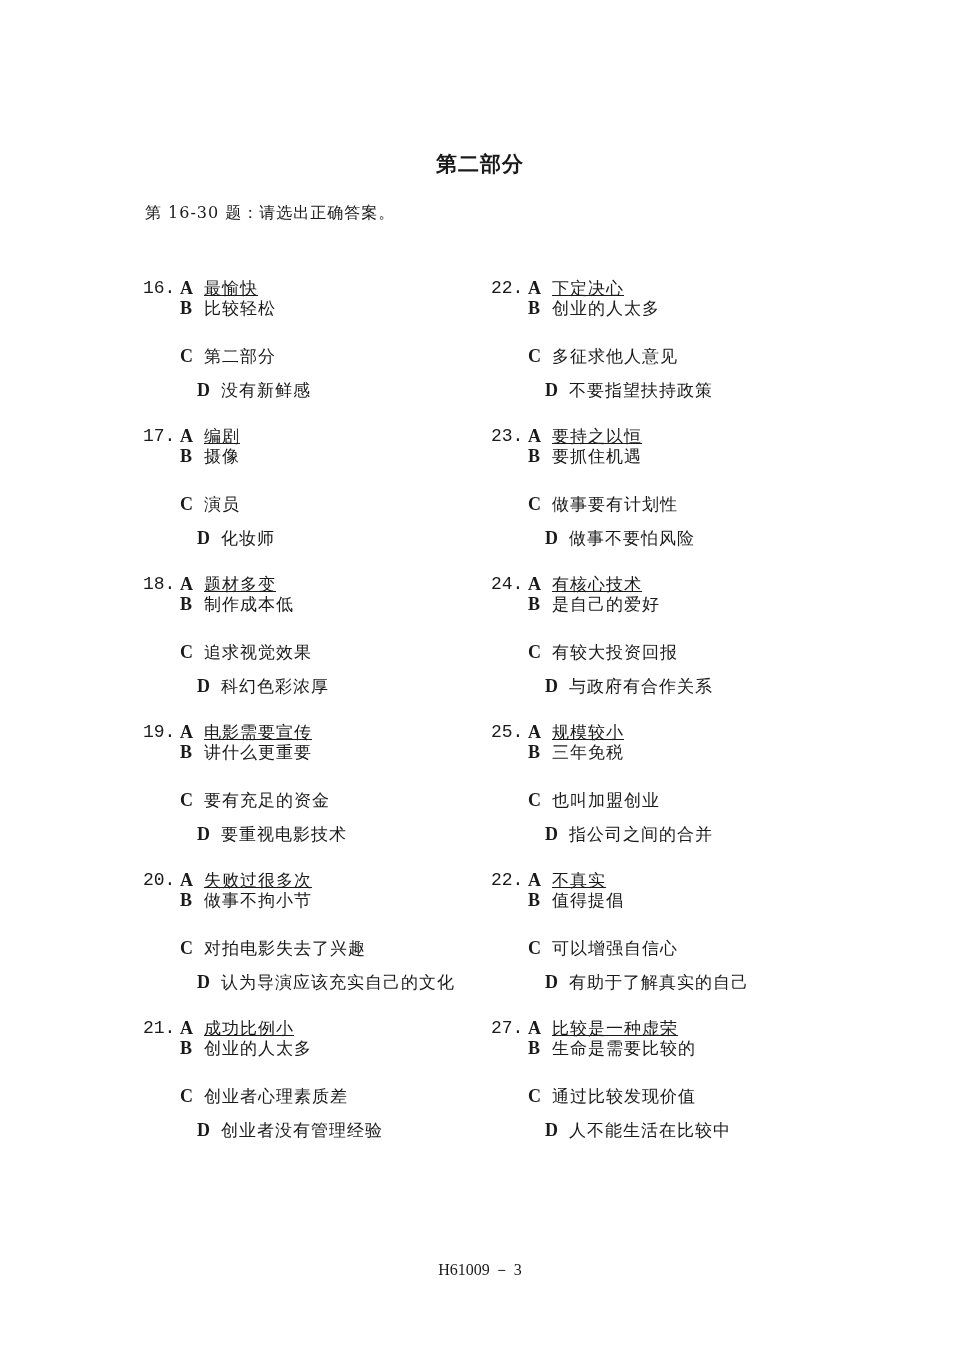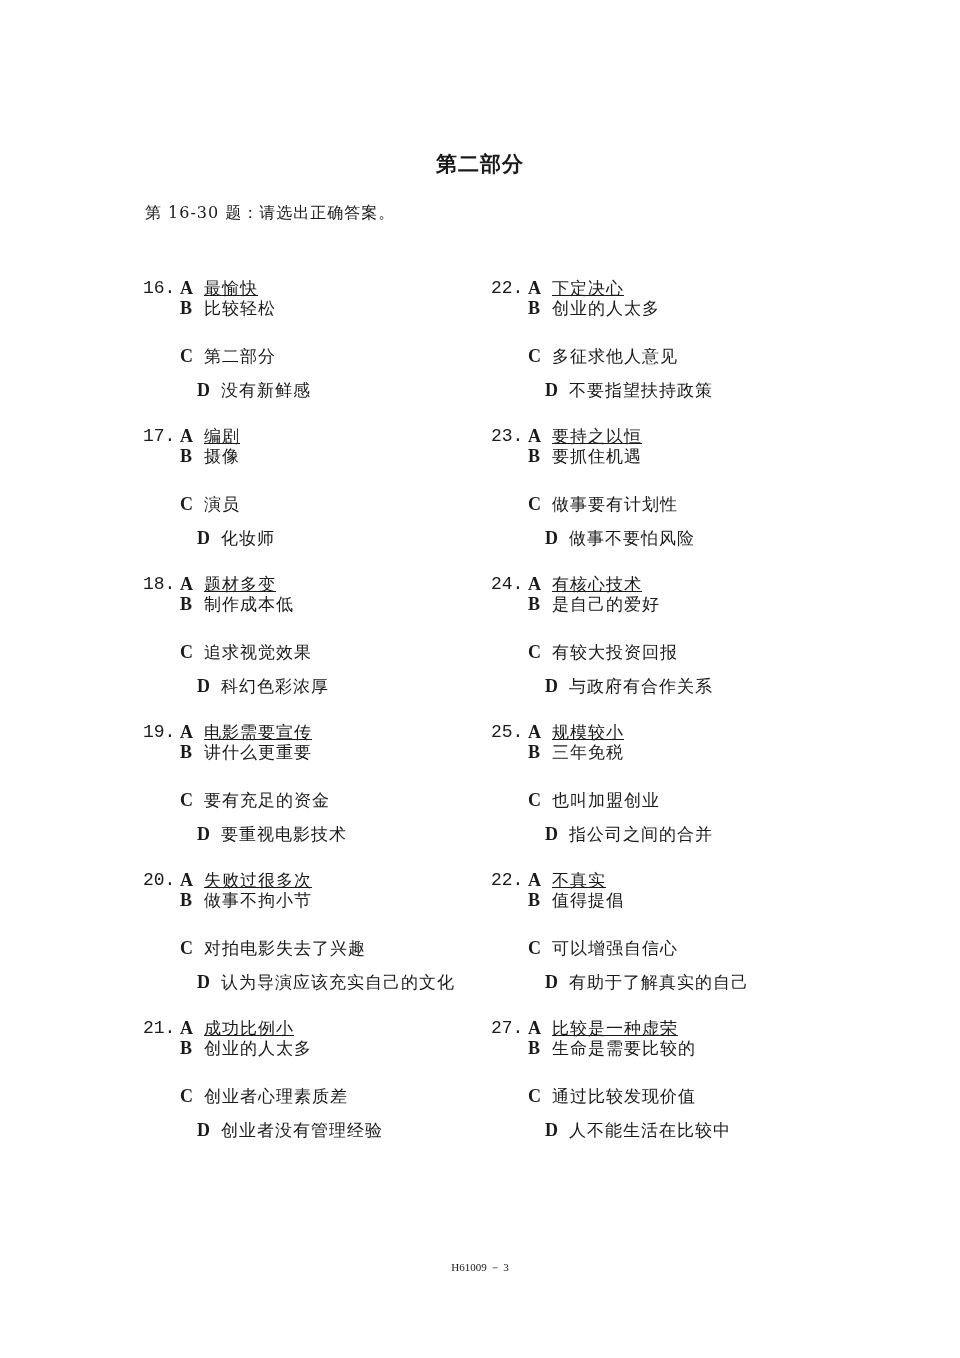--- a/index.html
+++ b/index.html
@@ -30,21 +30,21 @@
     display: inline-block; width: 24px;
     font-family: "Liberation Serif", serif; font-weight: bold; font-size: 18px;
   }
   .opt .text { font-size: 17px; letter-spacing: 1px; font-family: "DejaVu Sans", sans-serif; }
   .opt:nth-child(2) { top: 0; text-decoration: underline; }
   .opt:nth-child(3) { top: 20px; }
   .opt:nth-child(4) { top: 68px; }
   .opt:nth-child(5) { top: 102px; margin-left: 17px; }
   .footer {
     position: absolute; left: 0; width: 960px; top: 1260px; text-align: center;
-    font-family: "Liberation Serif", serif; font-size: 11px;
+    font-family: "Liberation Serif", serif; font-size: 16px;
   }
 </style>
 </head>
 <body>
 
 <div class="section-title">第二部分</div>
 <div class="instruction">第 16-30 题：请选出正确答案。</div>
 
 <div class="col left">
     <div class="question">

